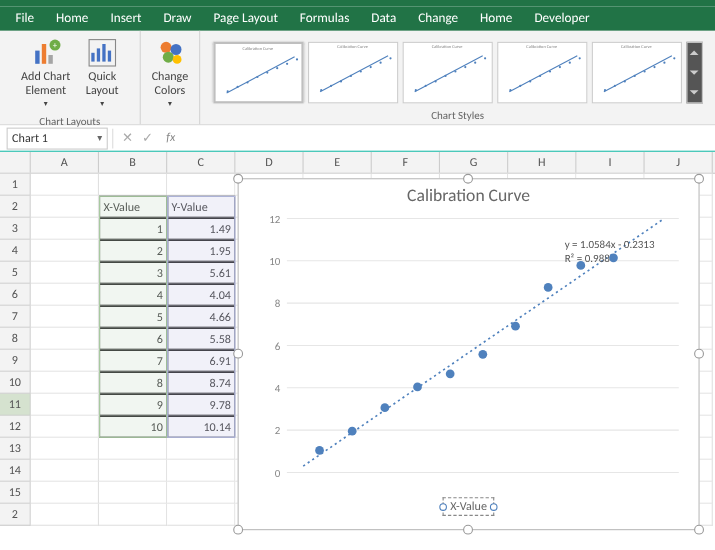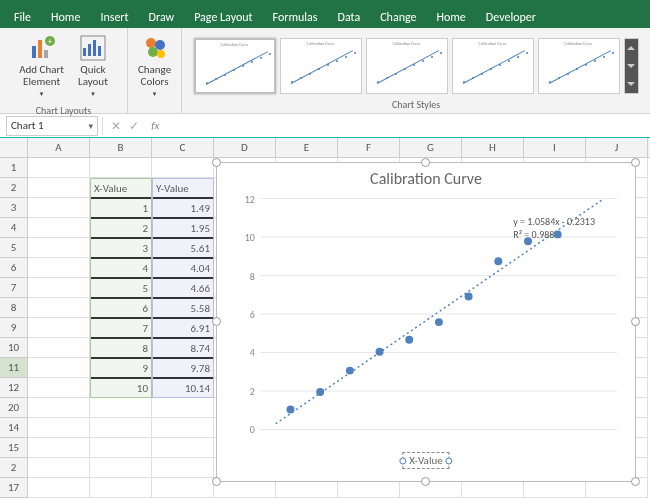--- a/index.html
+++ b/index.html
@@ -380,21 +380,21 @@
         <div class="cell bord">10.14</div>
         <div class="cell"></div>
         <div class="cell"></div>
         <div class="cell"></div>
         <div class="cell"></div>
         <div class="cell"></div>
         <div class="cell"></div>
         <div class="cell"></div>
       </div>
       <div class="row">
-        <div class="row-h">20</div>
+        <div class="row-h">13</div>
         <div class="cell"></div>
         <div class="cell"></div>
         <div class="cell"></div>
         <div class="cell"></div>
         <div class="cell"></div>
         <div class="cell"></div>
         <div class="cell"></div>
         <div class="cell"></div>
         <div class="cell"></div>
         <div class="cell"></div>
@@ -420,33 +420,20 @@
         <div class="cell"></div>
         <div class="cell"></div>
         <div class="cell"></div>
         <div class="cell"></div>
         <div class="cell"></div>
         <div class="cell"></div>
         <div class="cell"></div>
       </div>
       <div class="row">
         <div class="row-h">2</div>
-        <div class="cell"></div>
-        <div class="cell"></div>
-        <div class="cell"></div>
-        <div class="cell"></div>
-        <div class="cell"></div>
-        <div class="cell"></div>
-        <div class="cell"></div>
-        <div class="cell"></div>
-        <div class="cell"></div>
-        <div class="cell"></div>
-      </div>
-      <div class="row">
-        <div class="row-h">17</div>
         <div class="cell"></div>
         <div class="cell"></div>
         <div class="cell"></div>
         <div class="cell"></div>
         <div class="cell"></div>
         <div class="cell"></div>
         <div class="cell"></div>
         <div class="cell"></div>
         <div class="cell"></div>
         <div class="cell"></div>

